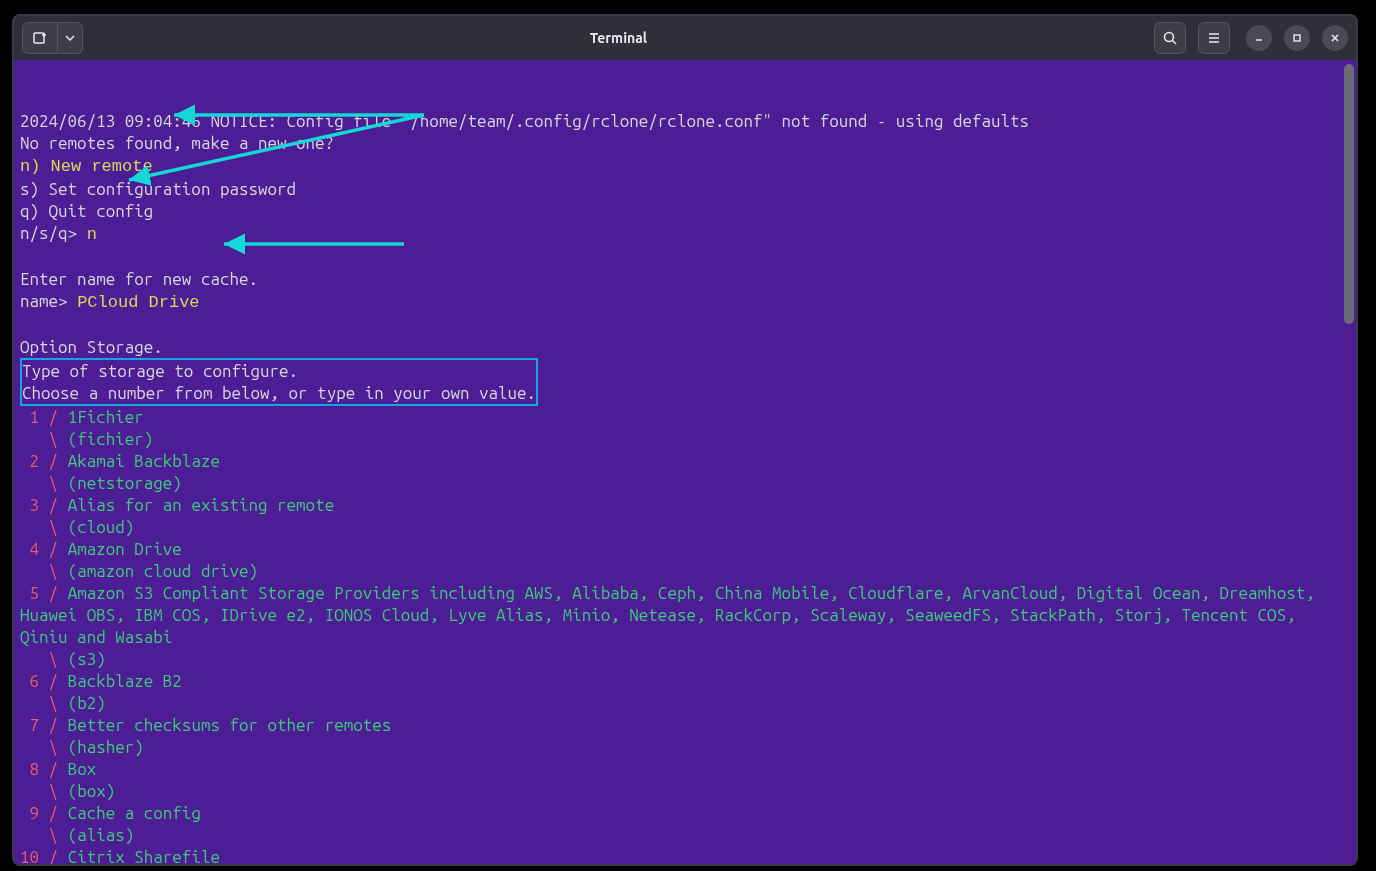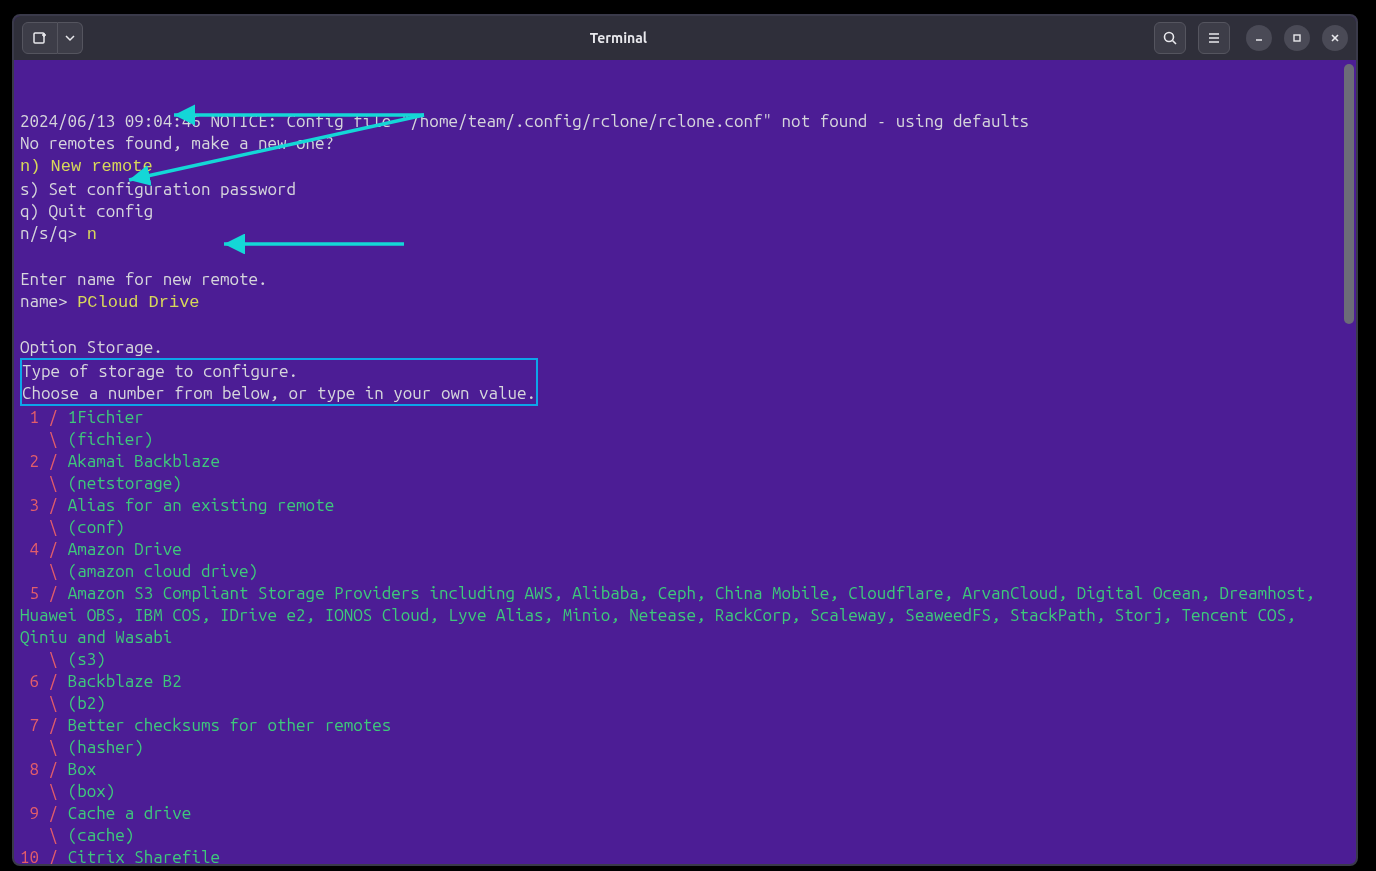--- a/index.html
+++ b/index.html
@@ -187,44 +187,44 @@
   </div>
 
   <div class="terminal">
     <div class="terminal-inner" id="term"><span class="c-white">2024/06/13 09:04:46 NOTICE: Config file "/home/team/.config/rclone/rclone.conf" not found - using defaults</span>
 <span class="c-white">No remotes found, make a new one?</span>
 <span class="c-yellow">n) New remote</span>
 <span class="c-white">s) Set configuration password</span>
 <span class="c-white">q) Quit config</span>
 <span class="c-white">n/s/q&gt; </span><span class="c-yellow">n</span>
 
-<span class="c-white">Enter name for new remote.</span>
+<span class="c-white">Enter name for new cache.</span>
 <span class="c-white">name&gt; </span><span class="c-yellow">PCloud Drive</span>
 
 <span class="c-white">Option Storage.</span>
 <span class="c-cyanbox"><span class="c-white">Type of storage to configure.</span>
 <span class="c-white">Choose a number from below, or type in your own value.</span></span>
 <span class="c-red"> 1 /</span> <span class="c-green">1Fichier</span>
    <span class="c-red">\</span> <span class="c-green">(fichier)</span>
 <span class="c-red"> 2 /</span> <span class="c-green">Akamai Backblaze</span>
    <span class="c-red">\</span> <span class="c-green">(netstorage)</span>
 <span class="c-red"> 3 /</span> <span class="c-green">Alias for an existing remote</span>
-   <span class="c-red">\</span> <span class="c-green">(conf)</span>
+   <span class="c-red">\</span> <span class="c-green">(cloud)</span>
 <span class="c-red"> 4 /</span> <span class="c-green">Amazon Drive</span>
    <span class="c-red">\</span> <span class="c-green">(amazon cloud drive)</span>
 <span class="c-red"> 5 /</span> <span class="c-green">Amazon S3 Compliant Storage Providers including AWS, Alibaba, Ceph, China Mobile, Cloudflare, ArvanCloud, Digital Ocean, Dreamhost, Huawei OBS, IBM COS, IDrive e2, IONOS Cloud, Lyve Alias, Minio, Netease, RackCorp, Scaleway, SeaweedFS, StackPath, Storj, Tencent COS, Qiniu and Wasabi</span>
    <span class="c-red">\</span> <span class="c-green">(s3)</span>
 <span class="c-red"> 6 /</span> <span class="c-green">Backblaze B2</span>
    <span class="c-red">\</span> <span class="c-green">(b2)</span>
 <span class="c-red"> 7 /</span> <span class="c-green">Better checksums for other remotes</span>
    <span class="c-red">\</span> <span class="c-green">(hasher)</span>
 <span class="c-red"> 8 /</span> <span class="c-green">Box</span>
    <span class="c-red">\</span> <span class="c-green">(box)</span>
-<span class="c-red"> 9 /</span> <span class="c-green">Cache a drive</span>
-   <span class="c-red">\</span> <span class="c-green">(cache)</span>
+<span class="c-red"> 9 /</span> <span class="c-green">Cache a config</span>
+   <span class="c-red">\</span> <span class="c-green">(alias)</span>
 <span class="c-red">10 /</span> <span class="c-green">Citrix Sharefile</span>
     
 </div>
 
     
     <svg class="annot" style="left:150px; top:42px;" width="270" height="30">
       <defs>
           <marker id="ah1" markerWidth="8" markerHeight="8" refX="6" refY="3" orient="auto">
         <path d="M0,0 L6,3 L0,6 Z" fill="#14d7d7"></path>
           </marker>

